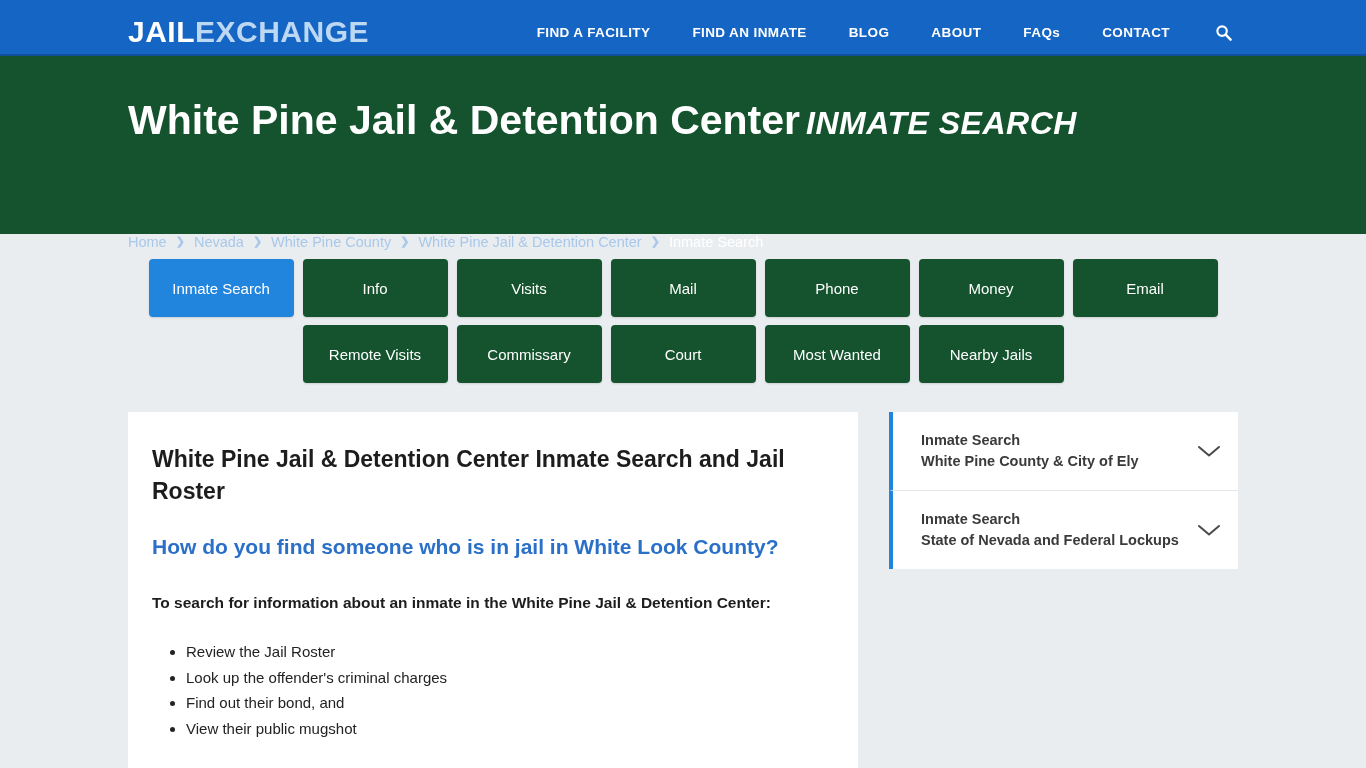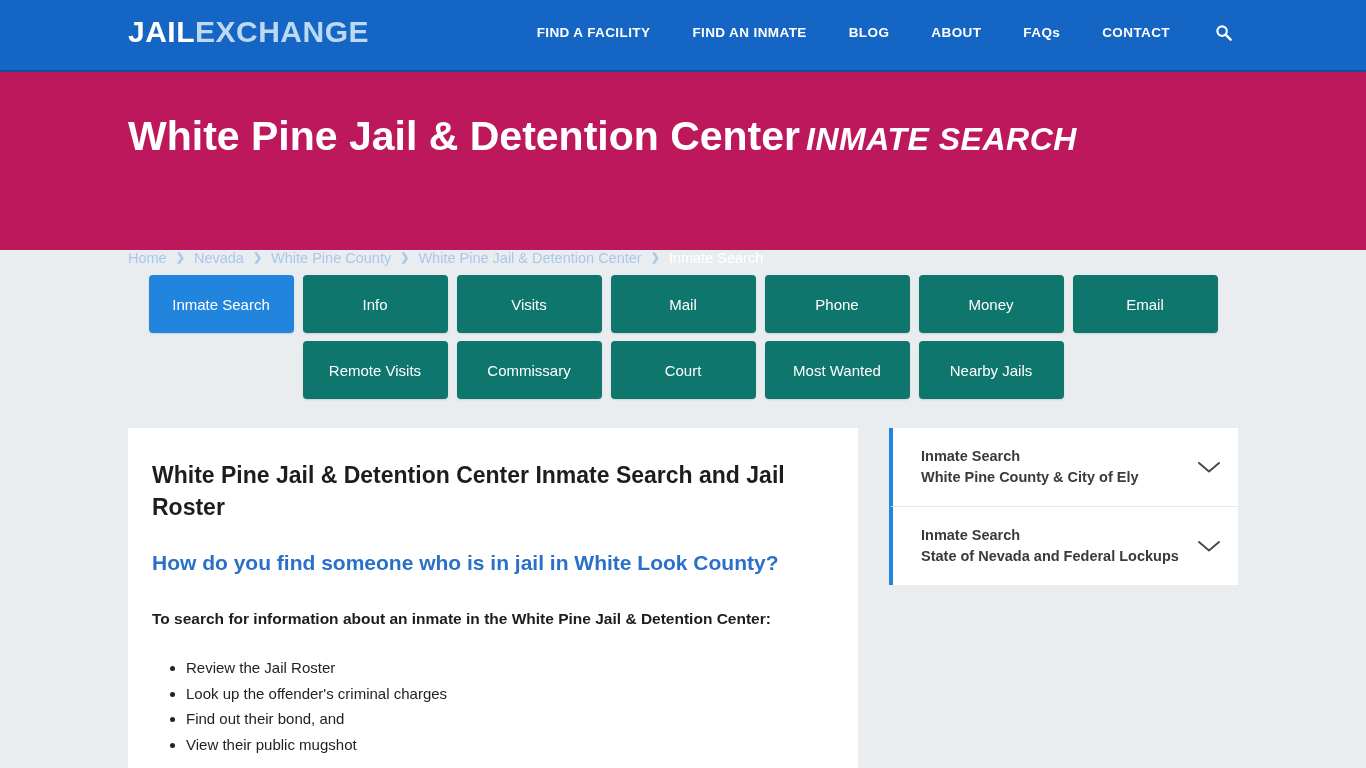--- a/index.html
+++ b/index.html
@@ -10,21 +10,21 @@
   }
   body {
     background: #eaedf0;
     font-family: "Liberation Sans", sans-serif;
     -webkit-font-smoothing: antialiased;
   }
 
   
   .topbar {
     position: relative;
-    height: 72px;
+    height: 56px;
     background: #1565c4;
     border-bottom: 2px solid #10519e;
     display: flex;
     align-items: center;
   }
   .logo {
     position: absolute;
     left: 128px;
     top: 17px;
     font-size: 30px;
@@ -56,21 +56,21 @@
   }
   .nav-search {
     padding: 0 6px 0 18px;
     display: flex;
     align-items: center;
     cursor: pointer;
   }
 
   
   .hero {
-    background: #be185d;
+    background: #14532d;
     height: 178px;
     position: relative;
   }
   .hero-title {
     position: absolute;
     left: 128px;
     top: 42px;
     color: #ffffff;
     font-size: 41px;
     font-weight: bold;
@@ -114,21 +114,21 @@
   .tabs-row {
     display: flex;
     justify-content: center;
     gap: 9px;
     margin-bottom: 8px;
   }
   .tab {
     width: 145px;
     height: 58px;
     border-radius: 4px;
-    background: #0f766e;
+    background: #14532d;
     color: #ffffff;
     font-size: 15px;
     display: flex;
     align-items: center;
     justify-content: center;
     cursor: pointer;
     box-shadow: 0 1px 2px rgba(0,0,0,0.12);
     white-space: nowrap;
   }
   .tab.active { background: #2285dd; }

